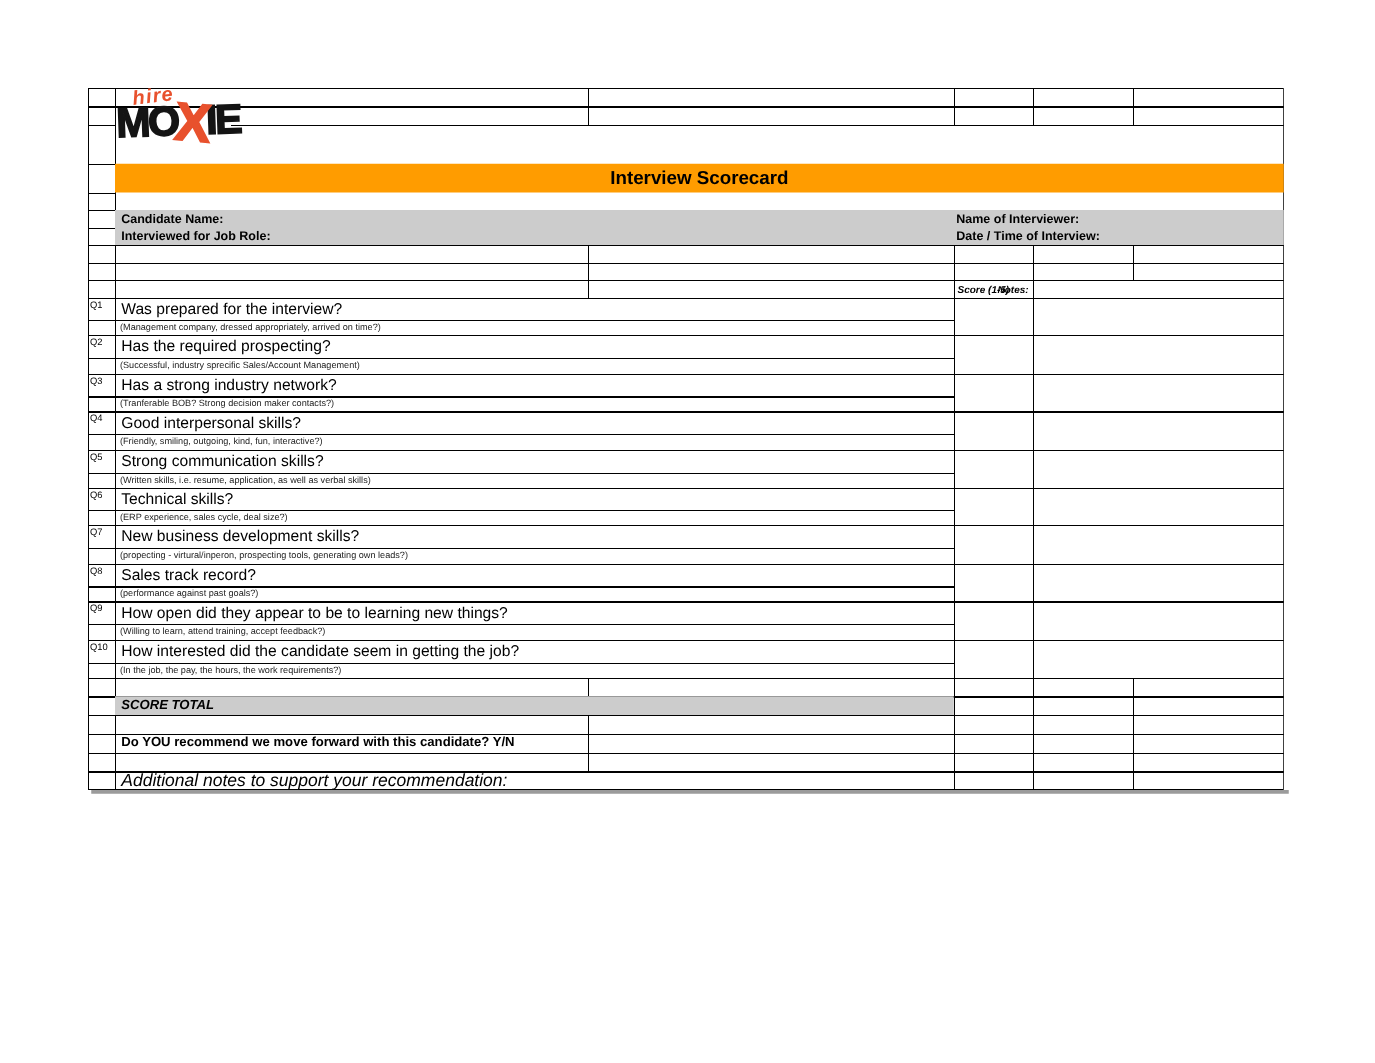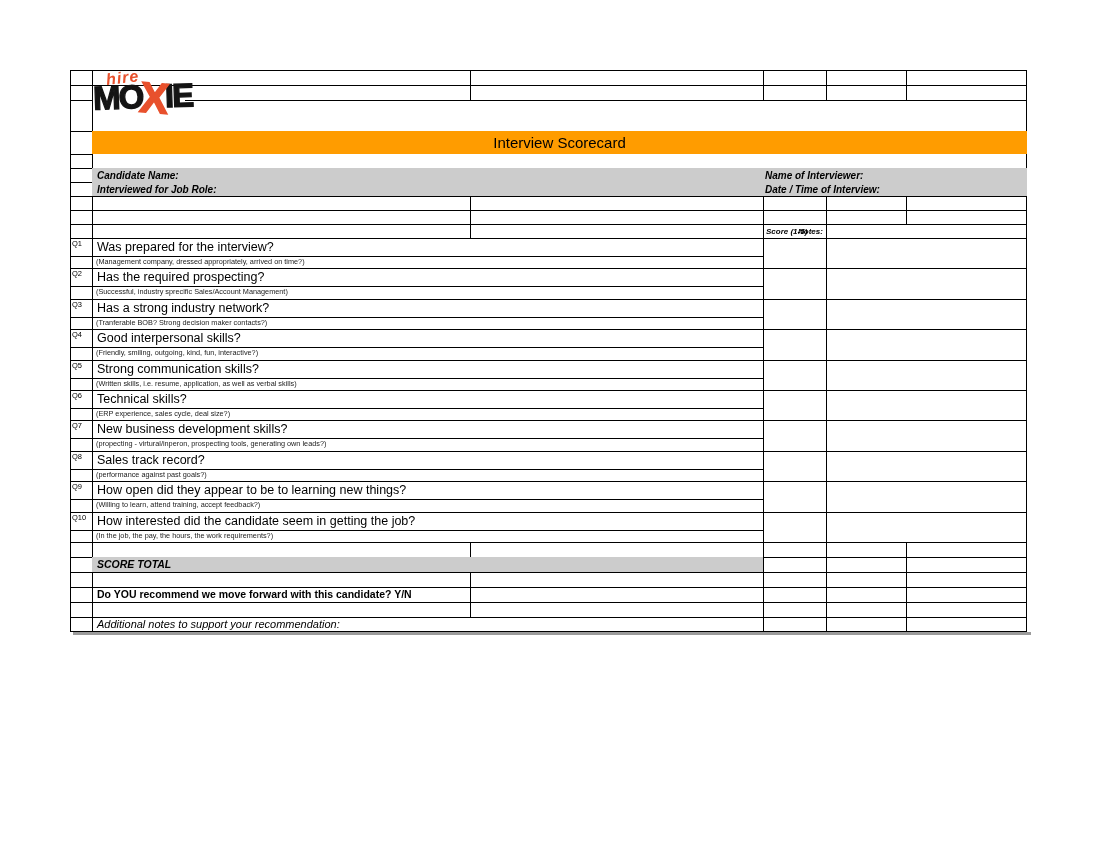--- a/index.html
+++ b/index.html
@@ -17,25 +17,25 @@
   .logo{position:absolute;left:22px;top:0;width:175px;height:58px;}
   .logo-hire{position:absolute;left:14px;top:-1px;color:#e8512d;font-size:16px;font-weight:bold;
     font-style:italic;letter-spacing:1px;transform:rotate(-7deg);white-space:nowrap;}
   .logo-moxie{position:absolute;left:1px;top:13px;font-size:33px;font-weight:bold;letter-spacing:-2px;
     color:#141414;line-height:28px;white-space:nowrap;transform:rotate(-2deg);-webkit-text-stroke:1.3px #141414;}
   .lx{color:#e8512d;-webkit-text-stroke:1.5px #e8512d;font-size:43px;display:inline-block;
     transform:translateY(5px) rotate(7deg);margin:0 -2px;line-height:20px;}
 
   
   .banner{position:absolute;left:22px;top:61px;width:935px;height:23px;background:#ff9c00;
-    text-align:center;line-height:23px;font-weight:normal;font-size:15px;}
+    text-align:center;line-height:23px;font-weight:bold;font-size:15px;}
 
   
   .info-band{position:absolute;left:22px;top:98px;width:935px;height:28px;background:#cccccc;}
-  .info-label{position:absolute;font-weight:bold;font-size:10px;line-height:14px;white-space:nowrap;font-style:italic;}
+  .info-label{position:absolute;font-weight:bold;font-size:10px;line-height:14px;white-space:nowrap;}
   .input-zone{position:absolute;}
 
   
   .score-header{position:absolute;left:696px;top:155px;width:58px;font-size:8px;font-weight:bold;
     font-style:italic;line-height:13px;white-space:nowrap;}
   .notes-header{position:absolute;left:728px;top:155px;font-size:8px;font-weight:bold;
     font-style:italic;line-height:13px;white-space:nowrap;}
 
   
   .qblock{position:absolute;left:0;width:957px;height:30px;}
@@ -44,21 +44,21 @@
   .qdetail{position:absolute;left:26px;top:19px;font-size:7.3px;line-height:9px;color:#222;white-space:nowrap;}
   .qscore{position:absolute;left:694px;top:1px;width:61px;height:28px;}
   .qnotes{position:absolute;left:757px;top:1px;width:199px;height:28px;}
 
   
   .score-total-band{position:absolute;left:22px;top:487px;width:671px;height:15px;background:#cccccc;}
   .score-total-band span{position:absolute;left:5px;top:0;font-weight:bold;font-size:10.5px;line-height:15px;white-space:nowrap;font-style:italic;}
   .score-total-cell{position:absolute;left:694px;top:488px;width:61px;height:13px;}
   .recommend-label{position:absolute;left:27px;top:517px;font-weight:bold;font-size:10.5px;line-height:15px;white-space:nowrap;}
   .recommend-cell{position:absolute;left:474px;top:518px;width:218px;height:13px;}
-  .addnotes-label{position:absolute;left:27px;top:547px;font-style:italic;font-size:11px;line-height:15px;white-space:nowrap;}
+  .addnotes-label{position:absolute;left:27px;top:547px;font-style:italic;font-size:14px;line-height:15px;white-space:nowrap;}
   .addnotes-cell{position:absolute;left:350px;top:548px;width:605px;height:13px;}
 </style>
 </head>
 <body>
 
 <div class="sheet">
 
   <svg class="grid" width="957" height="562" viewBox="0 0 957 562">
     <rect x="0.5" y="0.5" width="956" height="561"></rect>
 

